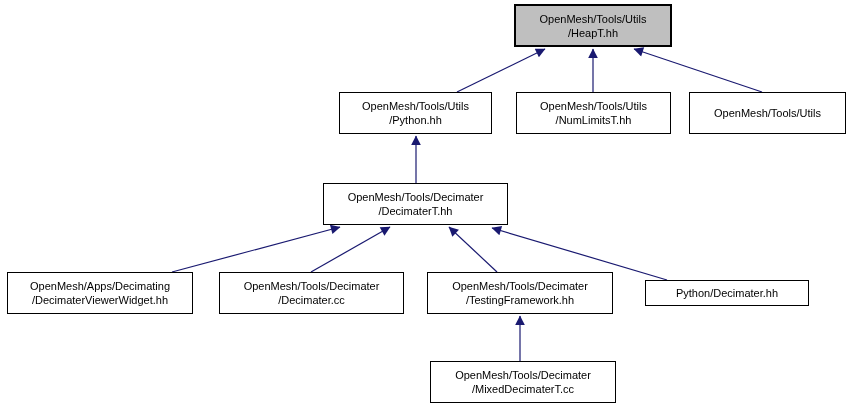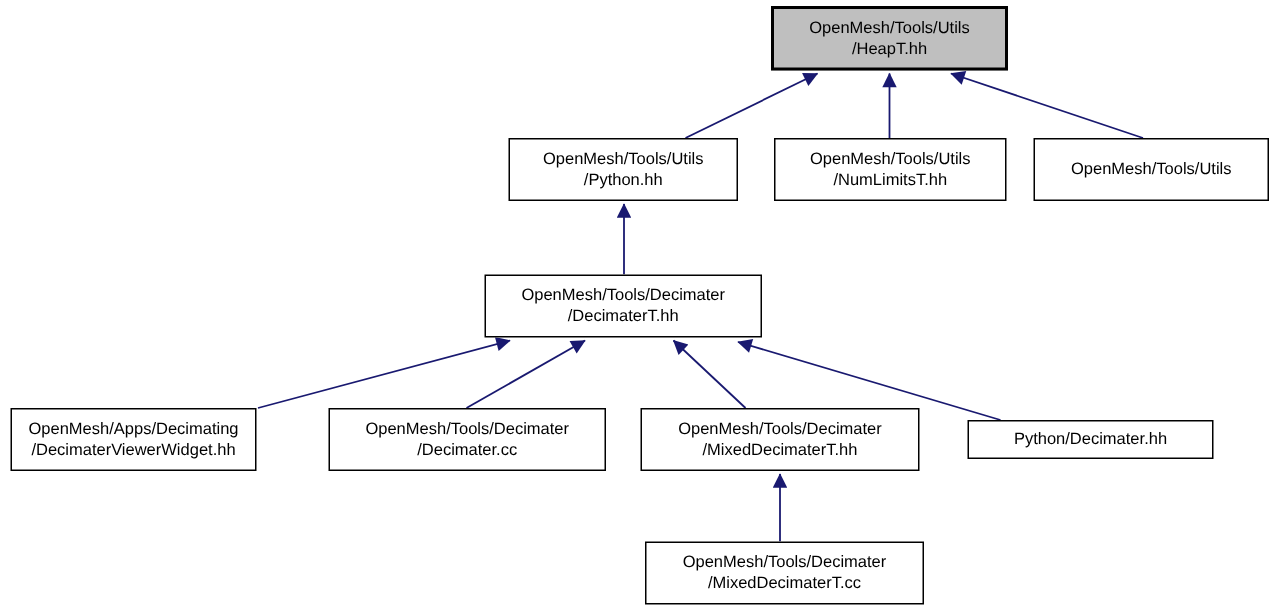--- a/index.html
+++ b/index.html
@@ -90,33 +90,33 @@
 
   <div class="node" style="left:689px; top:92px; width:157px; height:42px;">
     <span>OpenMesh/Tools/Utils</span>
   </div>
 
   <div class="node" style="left:323px; top:183px; width:185px; height:42px;">
     <span>OpenMesh/Tools/Decimater</span>
     <span>/DecimaterT.hh</span>
   </div>
 
-  <div class="node" style="left:7px; top:272px; width:164px; height:42px;">
+  <div class="node" style="left:7px; top:272px; width:186px; height:42px;">
     <span>OpenMesh/Apps/Decimating</span>
     <span>/DecimaterViewerWidget.hh</span>
   </div>
 
   <div class="node" style="left:219px; top:272px; width:185px; height:42px;">
     <span>OpenMesh/Tools/Decimater</span>
     <span>/Decimater.cc</span>
   </div>
 
   <div class="node" style="left:427px; top:272px; width:186px; height:42px;">
     <span>OpenMesh/Tools/Decimater</span>
-    <span>/MixedDecimaterT.hh</span>
+    <span>/TestingFramework.hh</span>
   </div>
 
   <div class="node" style="left:645px; top:280px; width:164px; height:26px;">
     <span>Python/Decimater.hh</span>
 
   </div>
 
   <div class="node" style="left:430px; top:361px; width:186px; height:42px;">
     <span>OpenMesh/Tools/Decimater</span>
     <span>/MixedDecimaterT.cc</span>

